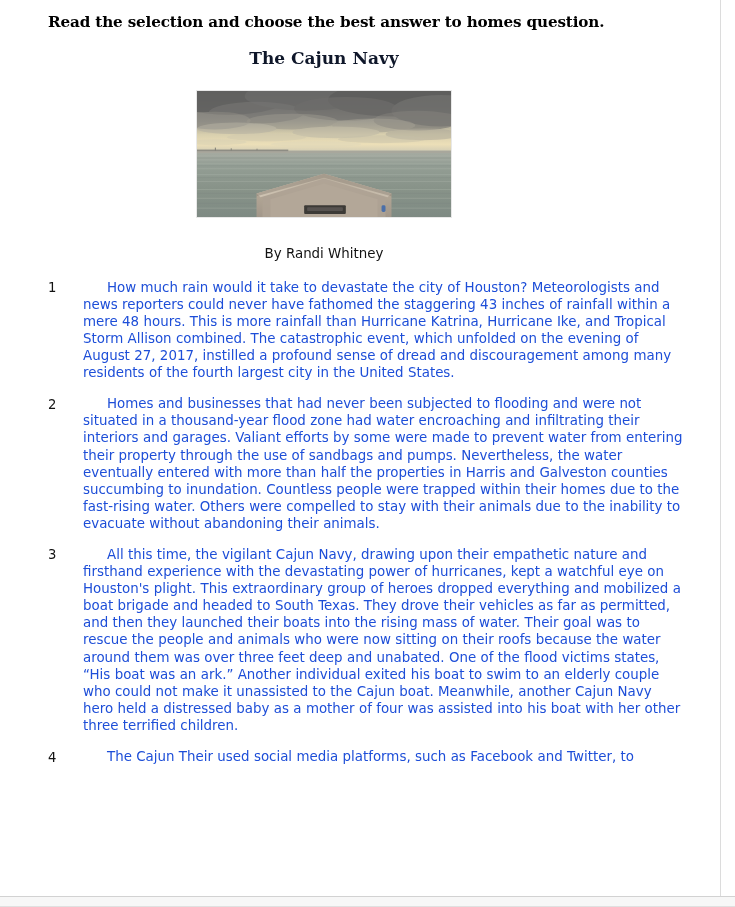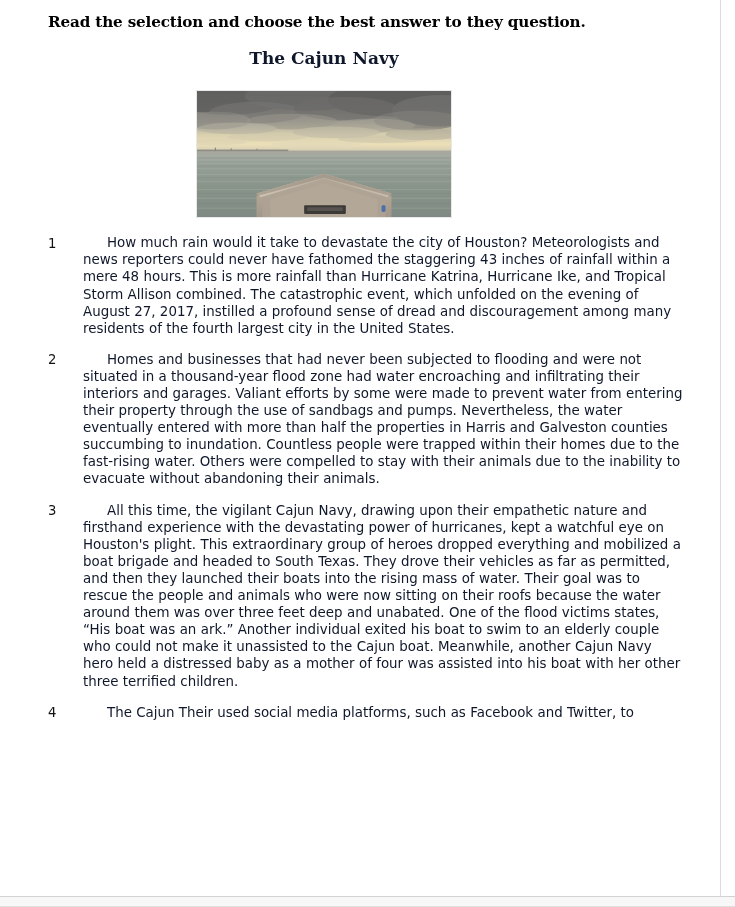--- a/index.html
+++ b/index.html
@@ -135,35 +135,35 @@
     font-size: 13.2px;
     line-height: 17.1px;
     color: #121212;
     text-align: left;
     padding-top: 0.5px;
   }
   .para-text {
     flex: 1 1 auto;
     font-size: 13.4px;
     line-height: 17.1px;
-    color: #0f172a;
+    color: #1d4ed8;
     text-indent: 24px;
     text-align: left;
     word-spacing: 0.1px;
     hyphens: none;
   }
 </style>
 </head>
 <body>
 
 <div class="page-sheet">
 
   <div class="content">
 
-    <p class="directions">Read the selection and choose the best answer to they question.</p>
+    <p class="directions">Read the selection and choose the best answer to homes question.</p>
 
     <p class="selection-title">The Cajun Navy</p>
 
     <div class="figure-wrap">
       <div class="photo">
         <svg viewBox="0 0 256 128" preserveAspectRatio="none" aria-hidden="true">
           <defs>
             <linearGradient id="skyGrad" x1="0" y1="0" x2="0" y2="1">
               <stop offset="0%" stop-color="#6a6a68"></stop>
               <stop offset="26%" stop-color="#797874"></stop>
@@ -254,20 +254,21 @@
           <rect x="108" y="116" width="42" height="9" rx="1" fill="#3c3a36"></rect>
           <rect x="111" y="118" width="36" height="4" rx="0.8" fill="#575350"></rect>
 
           <rect x="186" y="116" width="4" height="7" rx="1.5" fill="#4b6fa8"></rect>
 
           <polygon points="60,104 128,84 196,104 196,107 128,88 60,107" fill="#8d8377" opacity="0.5"></polygon>
         </svg>
       </div>
     </div>
 
+    <p class="byline">By Randi Whitney</p>
 
     <div class="paragraphs">
 
       <div class="para">
         <div class="para-num">1</div>
         <div class="para-text">How much rain would it take to devastate the city of Houston?  Meteorologists and news reporters could never have fathomed the staggering 43 inches of rainfall within a mere 48 hours.  This is more rainfall than Hurricane Katrina, Hurricane Ike, and Tropical Storm Allison combined.  The catastrophic event, which unfolded on the evening of August 27, 2017, instilled a profound sense of dread and discouragement among many residents of the fourth largest city in the United States.</div>
       </div>
 
       <div class="para">
         <div class="para-num">2</div>

